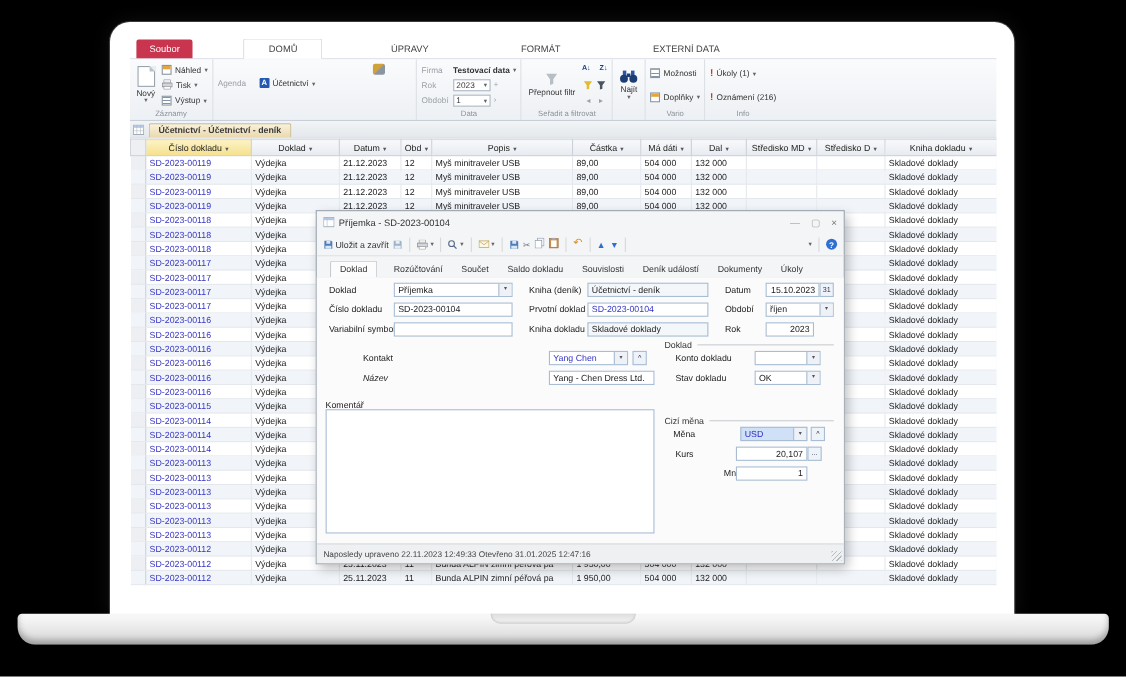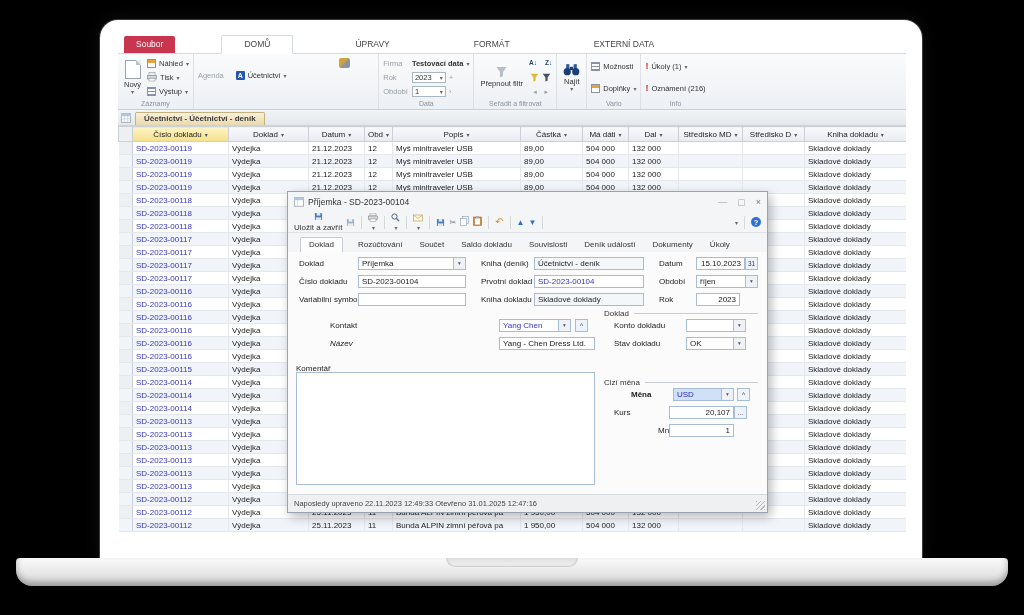--- a/index.html
+++ b/index.html
@@ -51,21 +51,21 @@
   th.gutter,td.gutter{background:#edeff2;border-right:1px solid #c9cfd6;padding:0;}
   td.docnum{color:#3534c4;}
   td.num{text-align:left;}
   
   .dialog{position:absolute;left:169px;top:159px;width:481px;height:322px;background:#f4f5f6;border:1px solid #9aa4b0;box-shadow:3px 4px 10px rgba(0,0,0,.28);box-sizing:border-box;}
   .dlg-title{height:20px;display:flex;align-items:center;padding:0 6px;gap:4px;font-size:8.5px;color:#333;}
   .winctl{margin-left:auto;display:flex;gap:10px;color:#aaa;font-size:9px;align-items:center;}
   .winctl .x{color:#777;}
   .dlg-toolbar{height:20px;display:flex;align-items:center;gap:4px;padding:0 6px;border-bottom:1px solid #e0e2e5;font-size:8px;color:#333;}
   .sep{width:1px;height:13px;background:#d6d9dc;margin:0 2px;}
-  .tbtn{display:inline-flex;align-items:center;gap:2px;flex-direction:column;}
+  .tbtn{display:inline-flex;align-items:center;gap:2px;}
   .blue-arr{color:#2f6fd0;font-size:8px;}
   .undo{color:#d78b2a;font-size:10px;line-height:1;}
   .help{width:10px;height:10px;border-radius:50%;background:#2f6fd0;color:#fff;font-size:7.5px;font-weight:bold;display:inline-flex;align-items:center;justify-content:center;}
   .dlg-tabs{height:19px;display:flex;align-items:flex-end;gap:13px;padding:0 12px;border-bottom:1px solid #cfd4d9;font-size:8px;color:#333;}
   .dlg-tab{padding:2px 2px 3px;}
   .dlg-tab.active{background:#fcfcfd;border:1px solid #c6ccd2;border-bottom:1px solid #fcfcfd;margin-bottom:-1px;border-radius:2px 2px 0 0;padding:2px 8px 3px;}
   .dlg-body{position:absolute;left:0;top:60px;right:0;bottom:18px;background:#fbfbfc;}
   .lab{position:absolute;height:13px;line-height:13px;color:#222;white-space:nowrap;}
   .fld{position:absolute;height:13px;border:1px solid #a8bdd3;background:#fff;box-sizing:border-box;line-height:11px;padding:0 3px;white-space:nowrap;overflow:hidden;}
   .fld.combo2{padding-right:13px;}
@@ -877,21 +877,21 @@
         <span class="lab" style="left:326px;top:85px;">Stav dokladu</span>
         <span class="fld combo2" style="left:398px;top:85px;width:60px;"><span>OK</span><span class="ddin">▾</span></span>
 
         <span class="lab" style="left:8px;top:110px;">Komentář</span>
         <div class="fld" style="left:8px;top:120px;width:299px;height:113px;"></div>
 
         <span class="sechead" style="left:316px;top:125px;width:154px;">
             <span>Cizí měna</span>
             <span class="line"></span>
           </span>
-        <span class="lab" style="left:343px;top:136px;font-weight:bold;">Měna</span>
+        <span class="lab" style="left:324px;top:136px;">Měna</span>
         <span class="fld combo2 sel" style="left:385px;top:136px;width:61px;"><span>USD</span><span class="ddin">▾</span></span>
         <span class="sbtn" style="left:449px;top:136px;">^</span>
         <span class="lab" style="left:326px;top:154px;">Kurs</span>
         <span class="fld rt" style="left:381px;top:154px;width:65px;display:flex;justify-content:flex-end;">
             <span>20,107</span>
           </span>
         <span class="sbtn" style="left:446px;top:154px;">...</span>
         <span class="lab" style="left:326px;top:172px;margin-left:44px;">Množství měny</span>
         <span class="fld rt" style="left:381px;top:172px;width:65px;display:flex;justify-content:flex-end;">
             <span>1</span>

